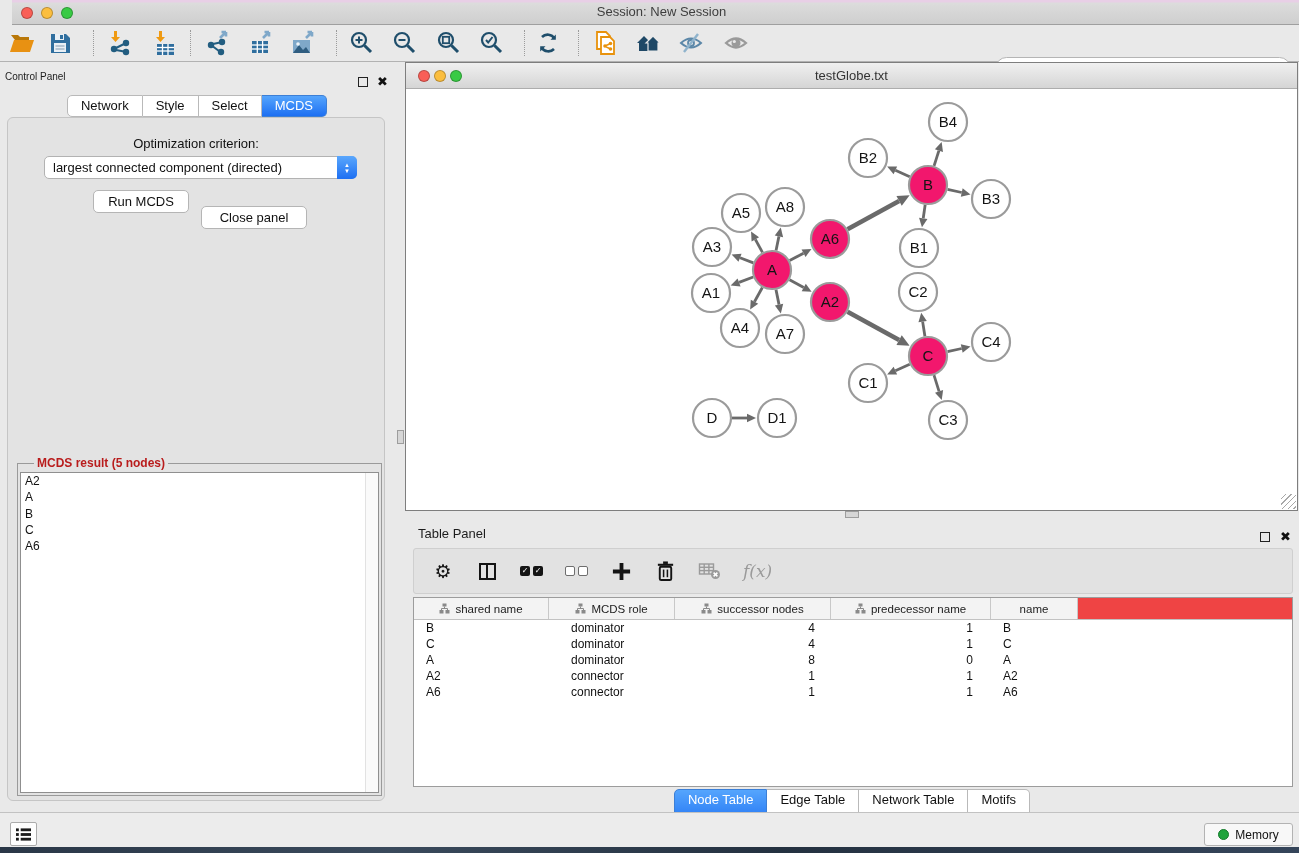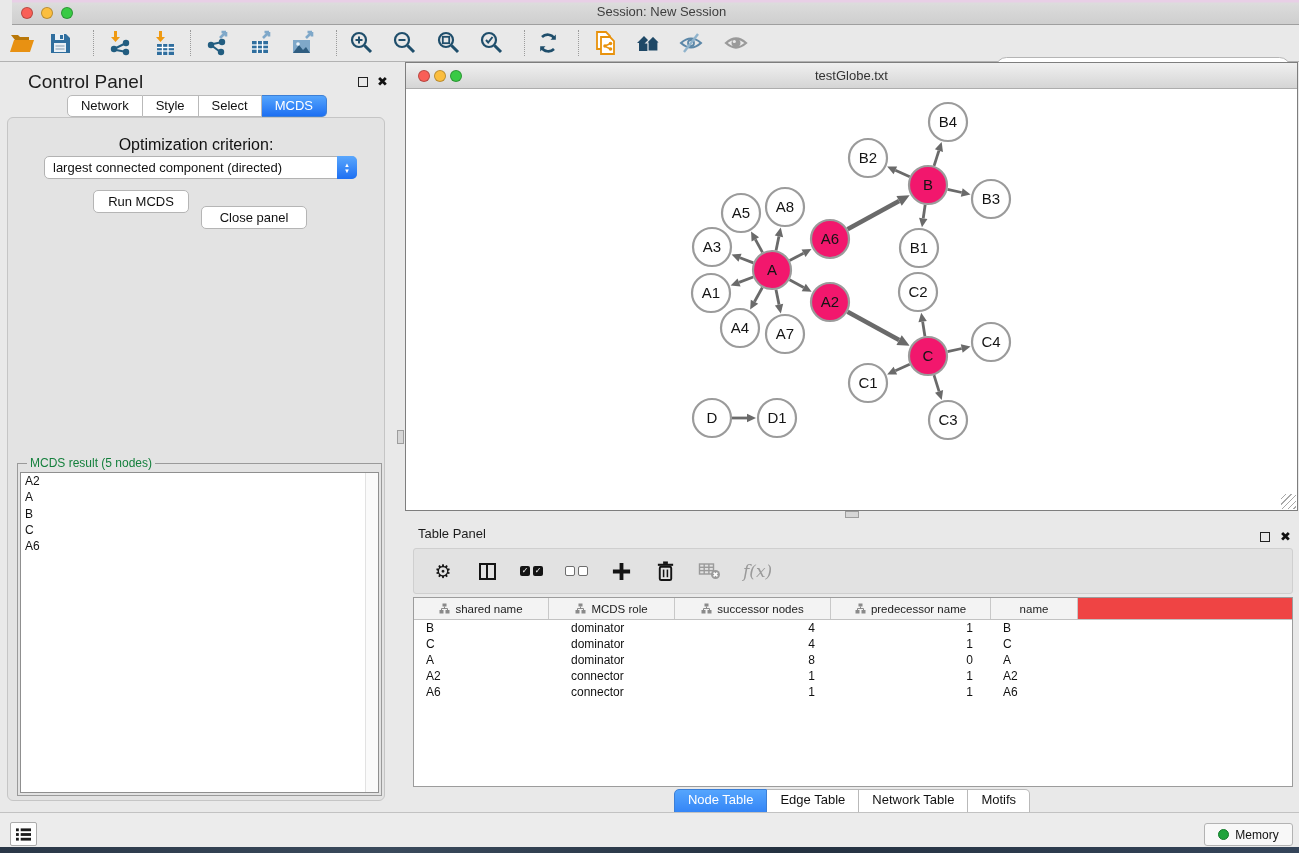--- a/index.html
+++ b/index.html
@@ -15,40 +15,40 @@
   .tl.red{ left:9px; background:#f95f57; } .tl.yel{ left:29px; background:#fbbe3f; } .tl.grn{ left:49px; background:#39ca44; }
 
   
   .toolbar { position:absolute; left:0; top:25px; width:1299px; height:37px; background:#e9e9e9; border-bottom:1px solid #b2b2b2; }
   .tb-btn { position:absolute; top:3px; width:34px; height:30px; display:flex; align-items:center; justify-content:center; }
   .tb-sep { position:absolute; top:5px; height:26px; width:0; border-left:1px dotted #9b9b9b; }
   .searchbox { position:absolute; left:995px; top:32px; width:296px; height:23px; background:#fff; border:1px solid #b5b5b5; border-radius:12px; display:flex; align-items:center; padding-left:8px; }
 
   
   .cpanel { position:absolute; left:0; top:62px; width:394px; height:750px; }
-  .cp-head-title { position:absolute; left:28px; top:9px; font-size:19px; color:#1d1d1d; }
+  .cp-head-title { position:absolute; left:5px; top:9px; font-size:10px; color:#1d1d1d; }
   .float-ico { width:10px; height:10px; border:1.5px solid #222; display:inline-block; }
   .close-ico { font-size:13px; font-weight:bold; color:#111; line-height:10px; }
   .cp-float { position:absolute; left:358px; top:11px; } .cp-close { position:absolute; left:377px; top:10px; }
   .cp-tabs { position:absolute; left:0; top:33px; width:100%; display:flex; justify-content:center; }
   .seg-tab { height:22px; line-height:20px; padding:0 13px; background:#fff; border:1px solid #b9b9b9; border-left-width:0;
     font-size:13px; color:#111; text-align:center; }
   .seg-tab:first-child { border-left-width:1px; border-radius:5px 0 0 5px; }
   .seg-tab:last-child { border-radius:0 5px 5px 0; }
   .seg-tab.active { background:linear-gradient(#55a5fd,#1d6ff2); color:#fff; border-color:#3c7fd6; }
   .cp-body { position:absolute; left:7px; top:55px; width:378px; height:684px; background:#e3e3e3; border:1px solid #c5c5c5; border-radius:6px; }
-  .opt-label { position:absolute; left:0; width:100%; top:18px; text-align:center; font-size:16px; color:#111; }
+  .opt-label { position:absolute; left:0; width:100%; top:18px; text-align:center; font-size:13px; color:#111; }
   .dropdown { position:absolute; left:36px; top:38px; width:313px; height:23px; background:#fff; border:1px solid #b2b2b2; border-radius:5px; display:flex; align-items:center; }
   .dropdown .val { flex:1; font-size:13px; color:#111; padding-left:8px; white-space:nowrap; overflow:hidden; }
   .dd-stepper { width:20px; height:23px; margin-right:-1px; border-radius:0 5px 5px 0; background:linear-gradient(#5aa7fd,#1d6ff2);
     display:flex; flex-direction:column; align-items:center; justify-content:center; color:#fff; font-size:6px; line-height:6px; }
   .btn { position:absolute; height:23px; background:#fff; border:1px solid #b5b5b5; border-radius:5px; font-size:13px; color:#111;
     display:flex; align-items:center; justify-content:center; }
   fieldset.mcds { position:absolute; left:9px; top:338px; width:365px; height:340px; border:1px solid #9a9a9a; padding:2px; }
-  fieldset.mcds legend { font-size:12px; color:#15803d; padding:0 3px; margin-left:7px; }
+  fieldset.mcds legend { font-size:12px; color:#b91c1c; padding:0 3px; margin-left:14px;font-weight:bold; }
   .mcds-list { position:relative; width:100%; height:100%; background:#fff; border:1px solid #8f8f8f; overflow:hidden; }
   .mcds-scroll { position:absolute; right:0; top:0; bottom:0; width:13px; background:#fafafa; border-left:1px solid #e2e2e2; }
   .result-item { font-size:12px; line-height:16.3px; padding-left:4px; color:#111; }
 
   
   .netframe { position:absolute; left:405px; top:62px; width:893px; height:449px; background:#fff; border:1px solid #7e7e7e; }
   .netframe .nf-title { position:absolute; left:0; top:0; right:0; height:26px; background:linear-gradient(#f0f0f0,#d5d5d5); border-bottom:1px solid #adadad; }
   .nf-title .title { position:absolute; left:0; right:0; top:5px; text-align:center; font-size:13px; color:#333; }
   .nf-title .tl { top:7px; }
   .nf-title .tl.red{left:12px;} .nf-title .tl.yel{left:28px;} .nf-title .tl.grn{left:44px;}

